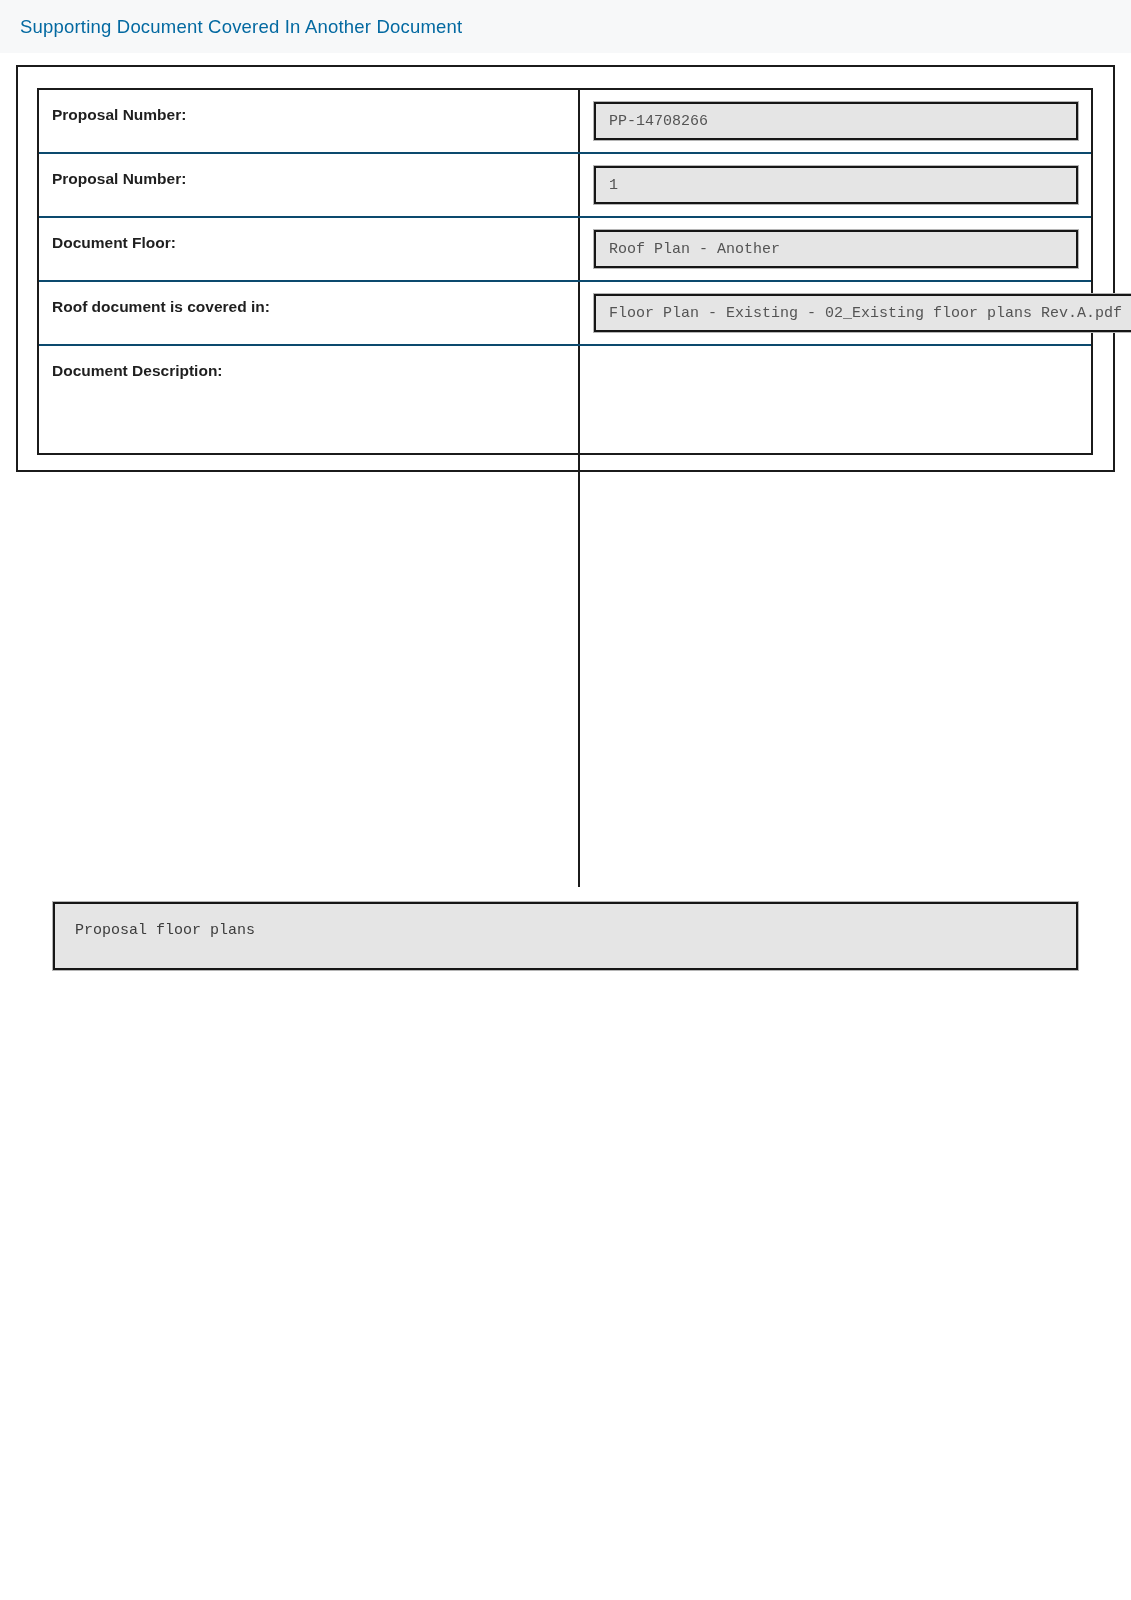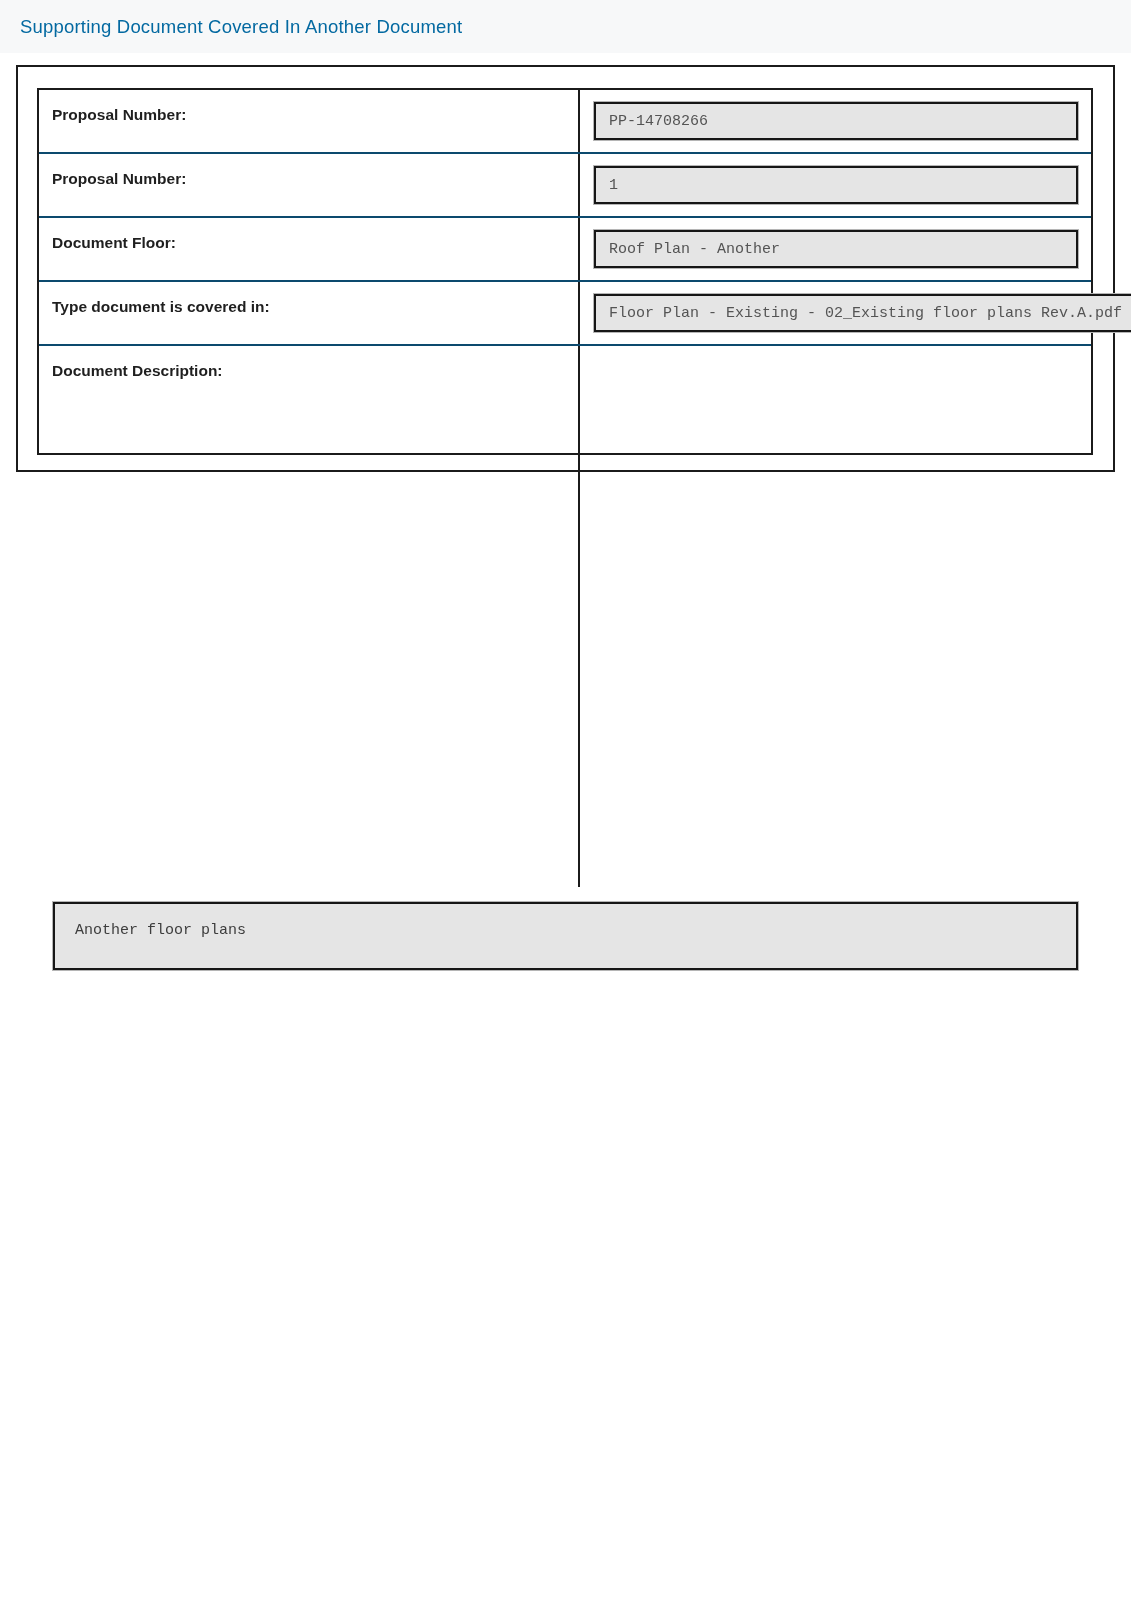--- a/index.html
+++ b/index.html
@@ -126,30 +126,30 @@
       <div class="label-cell">
         <span class="label-text">Document Floor:</span>
       </div>
       <div class="value-cell">
         <div class="input-box">Roof Plan - Another</div>
       </div>
     </div>
 
     <div class="form-row">
       <div class="label-cell">
-        <span class="label-text">Type document is covered in:</span>
+        <span class="label-text">Roof document is covered in:</span>
       </div>
       <div class="value-cell">
         <div class="input-box">Floor Plan - Existing - 02_Existing floor plans Rev.A.pdf</div>
       </div>
     </div>
 
     <div class="form-row last">
       <div class="label-cell">
         <span class="label-text">Document Description:</span>
       </div>
       <div class="value-cell">
-        <div class="input-box multiline">Another floor plans</div>
+        <div class="input-box multiline">Proposal floor plans</div>
       </div>
     </div>
 
   </div>
 </main>
 
 </body></html>

